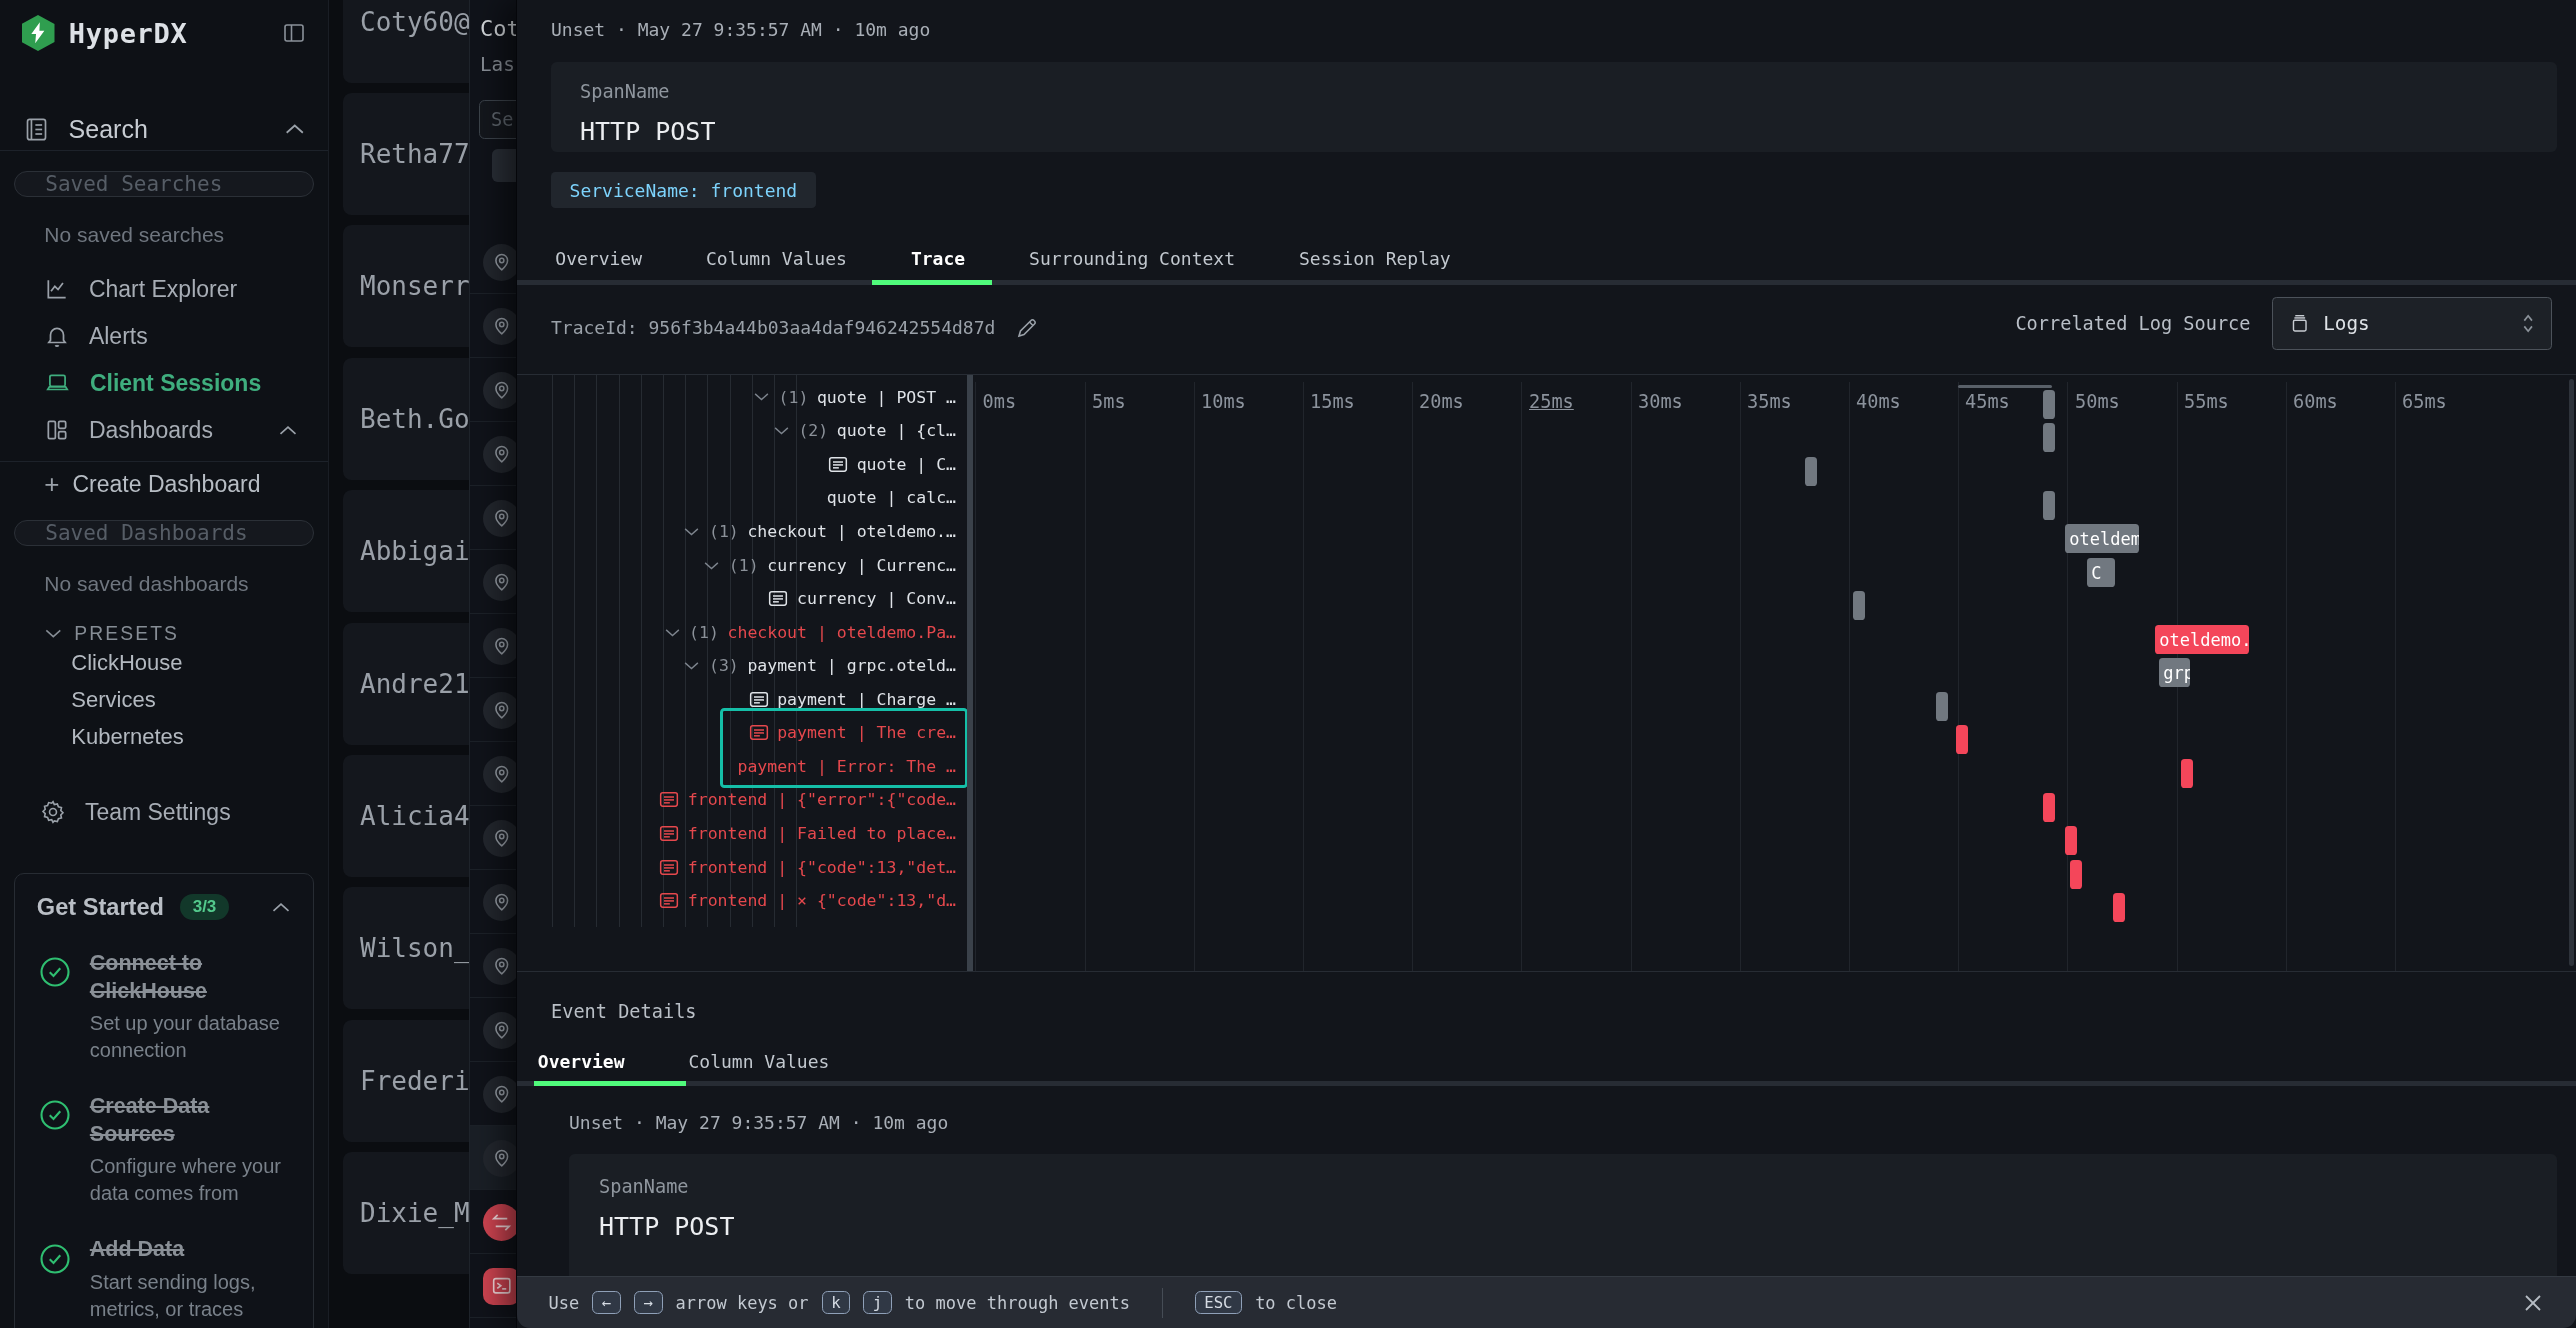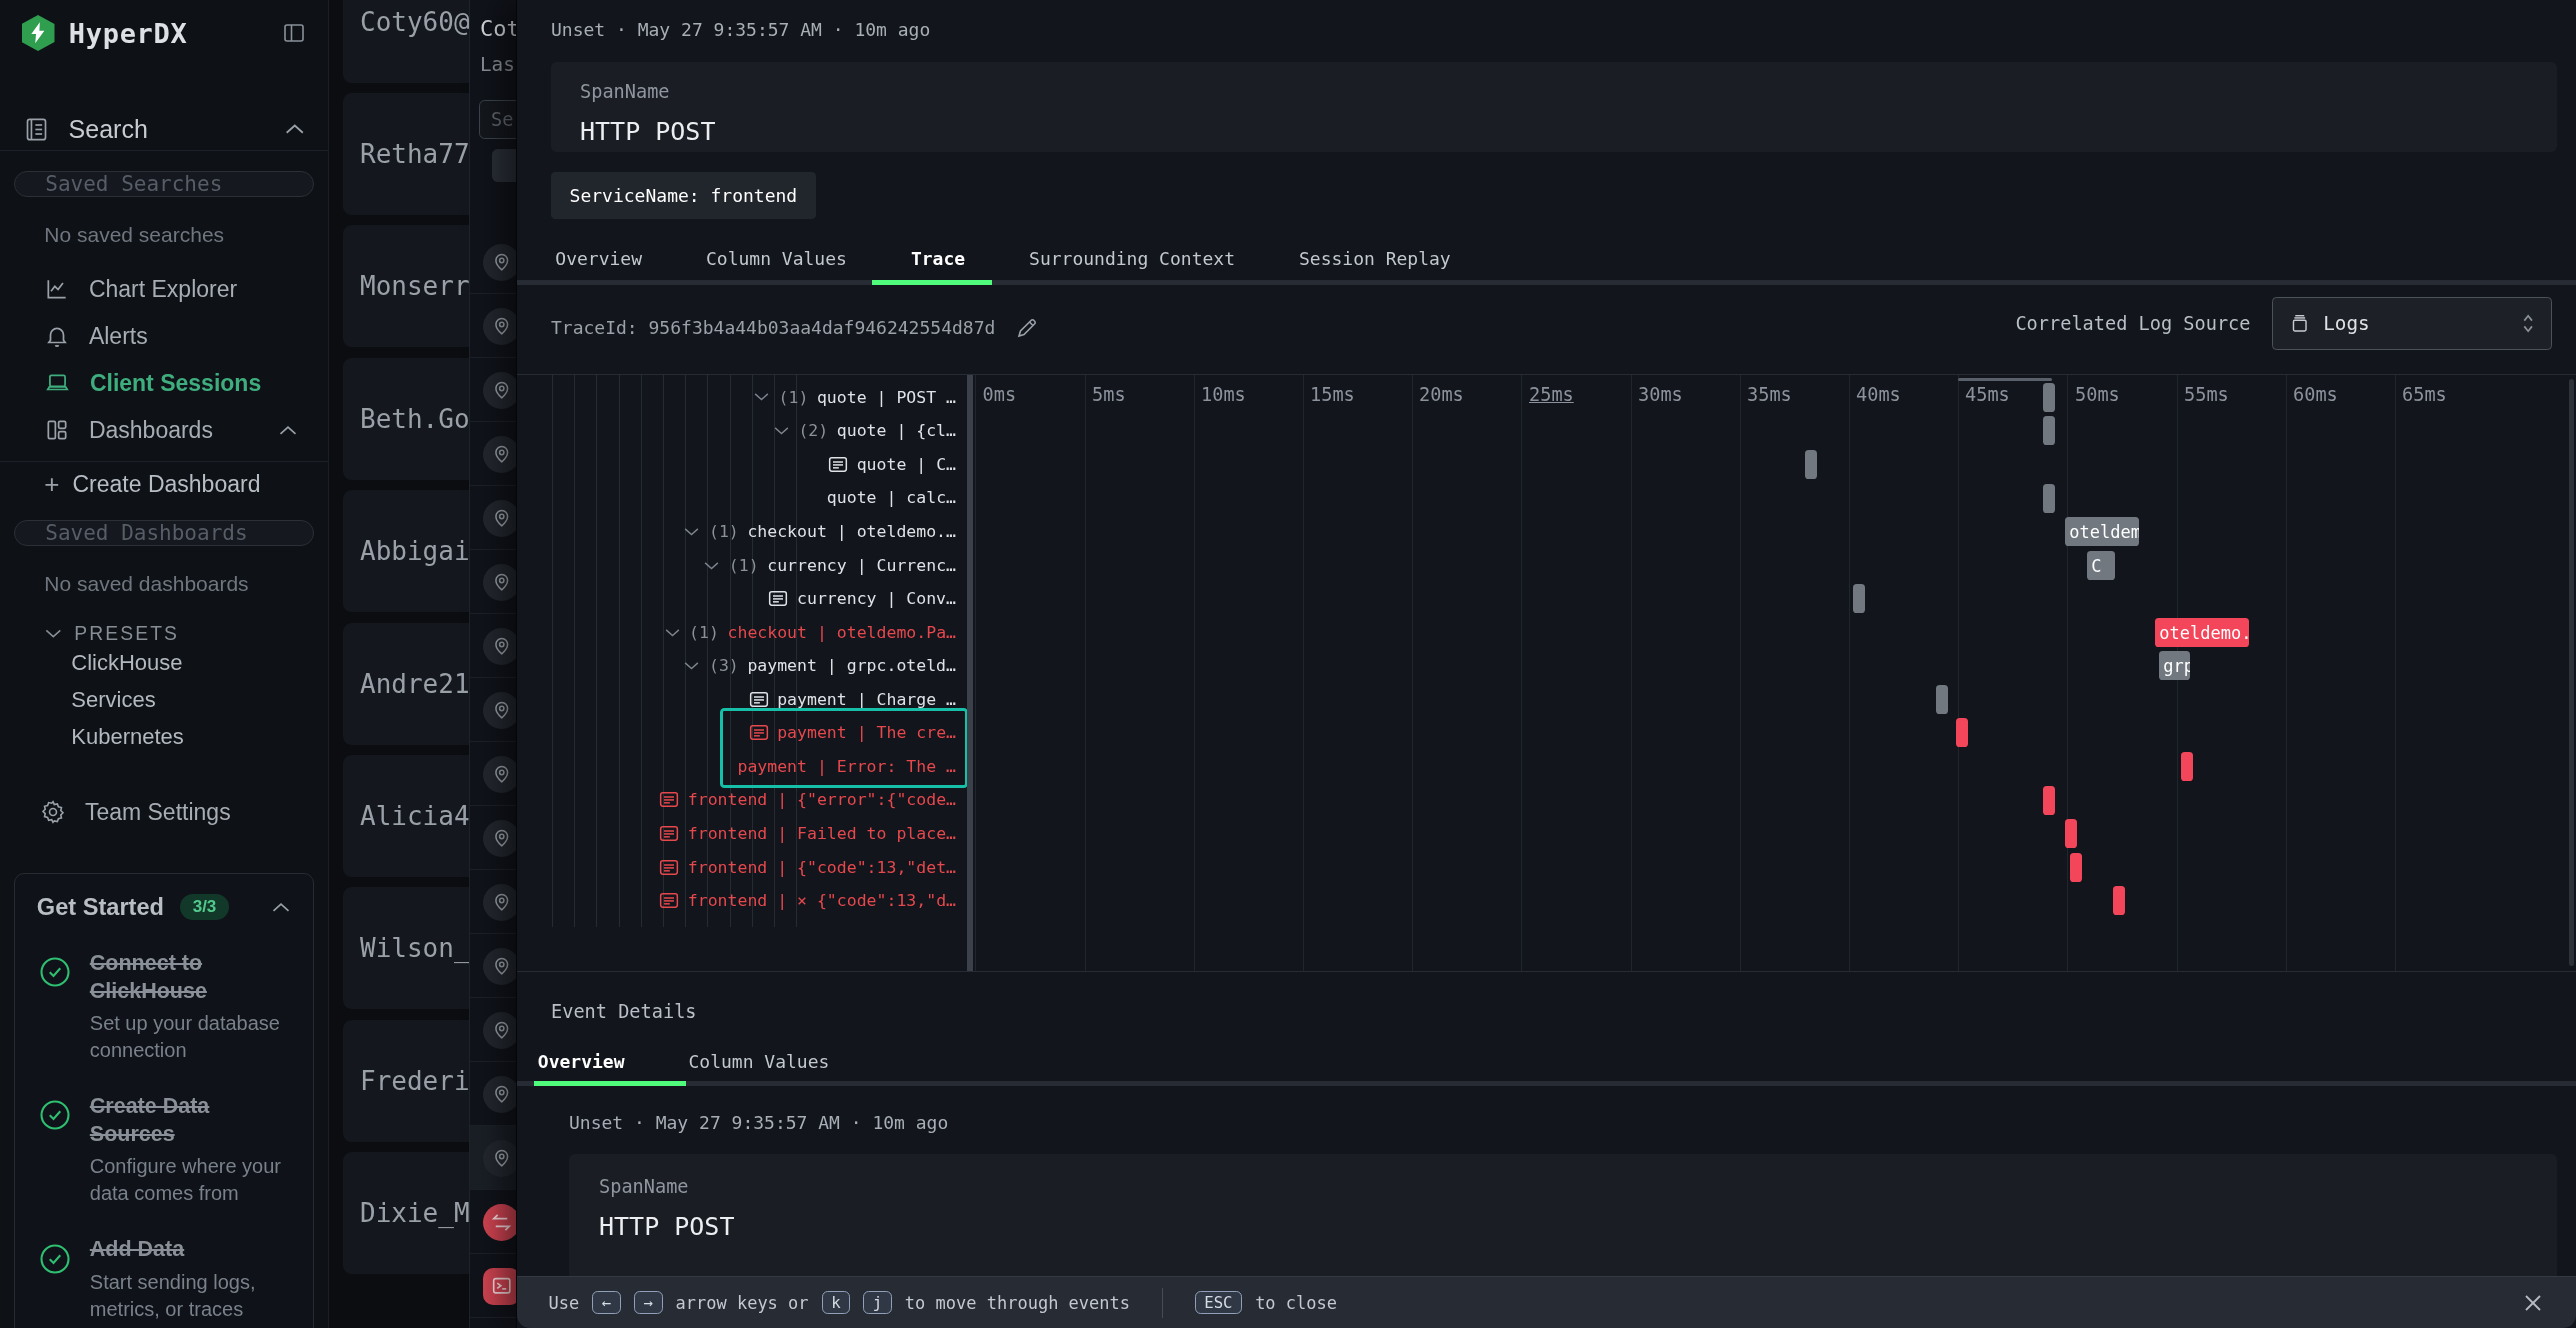--- a/index.html
+++ b/index.html
@@ -92,23 +92,23 @@
 
   
   .drawer { position:absolute; left:516px; top:0; width:2060px; height:1328px;
             background:#12151b; border-left:0.7px solid #05060a; box-shadow:-13px 0 29px rgba(0,0,0,.5); }
   .status-line { position:absolute; left:34px; top:18.6px; font-size:18px; color:#a8aeb6;
                  font-family:"DejaVu Sans Mono", monospace; }
   .span-card { position:absolute; left:34px; top:62px; right:18.6px; height:90px;
                background:#1a1e24; border-radius:5.7px; padding:18.6px 29px; }
   .span-label { font-size:18.6px; color:#8f969e; font-family:"DejaVu Sans Mono", monospace; }
   .span-value { font-size:25px; color:#eceef1; margin-top:15.7px; font-family:"DejaVu Sans Mono", monospace; }
-  .service-chip { position:absolute; left:34px; top:172px; height:47px; background:#21262d;
+  .service-chip { position:absolute; left:34px; top:172px; height:36px; background:#21262d;
                   border-radius:4.3px; display:inline-flex; align-items:center; padding:0 18.6px;
-                  font-size:18px; color:#ffffff; font-family:"DejaVu Sans Mono", monospace; }
+                  font-size:18px; color:#7dd3fc; font-family:"DejaVu Sans Mono", monospace; }
   .tabs-row { position:absolute; left:34px; top:236px; height:44px; display:flex; align-items:center; }
   .tab { padding:0 32px; font-size:18px; color:#c2c8cf; font-family:"DejaVu Sans Mono", monospace; cursor:pointer; }
   .tab:first-child { padding-left:4.3px; }
   .tab.active { color:#ffffff; font-weight:bold; }
   .tabs-track { position:absolute; left:0; top:280px; right:0; height:5px; background:#272c34; }
   .tabs-active-bar { position:absolute; left:355px; top:280px; width:120px; height:5px; background:#50fa7b; }
   .traceid-row { position:absolute; left:34px; top:306px; height:43px; display:flex; align-items:center; gap:20px; }
   .traceid-text { font-size:18px; color:#9aa1a9; font-family:"DejaVu Sans Mono", monospace; }
   .corr-group { position:absolute; right:24px; top:297px; height:53px; display:flex; align-items:center; gap:21.5px; }
   .corr-label { font-size:18.6px; color:#b9bfc7; font-family:"DejaVu Sans Mono", monospace; }
@@ -124,21 +124,21 @@
   .guide { position:absolute; top:0; width:1.4px; height:552px; background:#262b32; }
   .tree-row { position:absolute; left:0; right:13px; height:33px; display:flex; align-items:center;
               justify-content:flex-end; gap:8.6px; font-size:16.5px; color:#dfe3e8;
               font-family:"DejaVu Sans Mono", monospace; white-space:nowrap; cursor:pointer; }
   .tree-row .cnt { color:#8b9199; }
   .tree-row .chev { color:#7c838c; display:flex; }
   .tree-row.err { color:#e5484d; }
   .sel-box { position:absolute; left:203px; width:248px; border:3.6px solid #15bfa8; border-radius:4.3px;
              pointer-events:none; }
   .resizer { position:absolute; left:450px; top:0; width:5.7px; height:596px; background:#3a414a; cursor:col-resize; }
-  .time-pane { position:absolute; left:457px; top:0; right:0; height:596px; overflow:hidden;padding-left:21px; }
+  .time-pane { position:absolute; left:457px; top:7px; right:0; height:596px; overflow:hidden;padding-left:21px; }
   .gridline { position:absolute; top:0; width:0.7px; height:596px; background:#21252c; }
   .tick-label { position:absolute; top:8.6px; font-size:18.6px; color:#8b929c;
                 font-family:"DejaVu Sans Mono", monospace; }
   .bar { position:absolute; height:29px; border-radius:3.6px; display:flex; align-items:center;
          padding:0 4.3px; overflow:hidden; font-size:17px; color:#ffffff; white-space:nowrap;
          font-family:"DejaVu Sans Mono", monospace; cursor:pointer; }
   .bar.gray { background:#717880; }
   .bar.red { background:#f4465a; }
   .h-thumb { position:absolute; top:2.9px; height:3.6px; background:#596069; border-radius:2.1px; }
   .v-scroll { position:absolute; right:2.1px; top:4.3px; width:5px; height:587px; background:#2e333b; border-radius:2.9px; }

